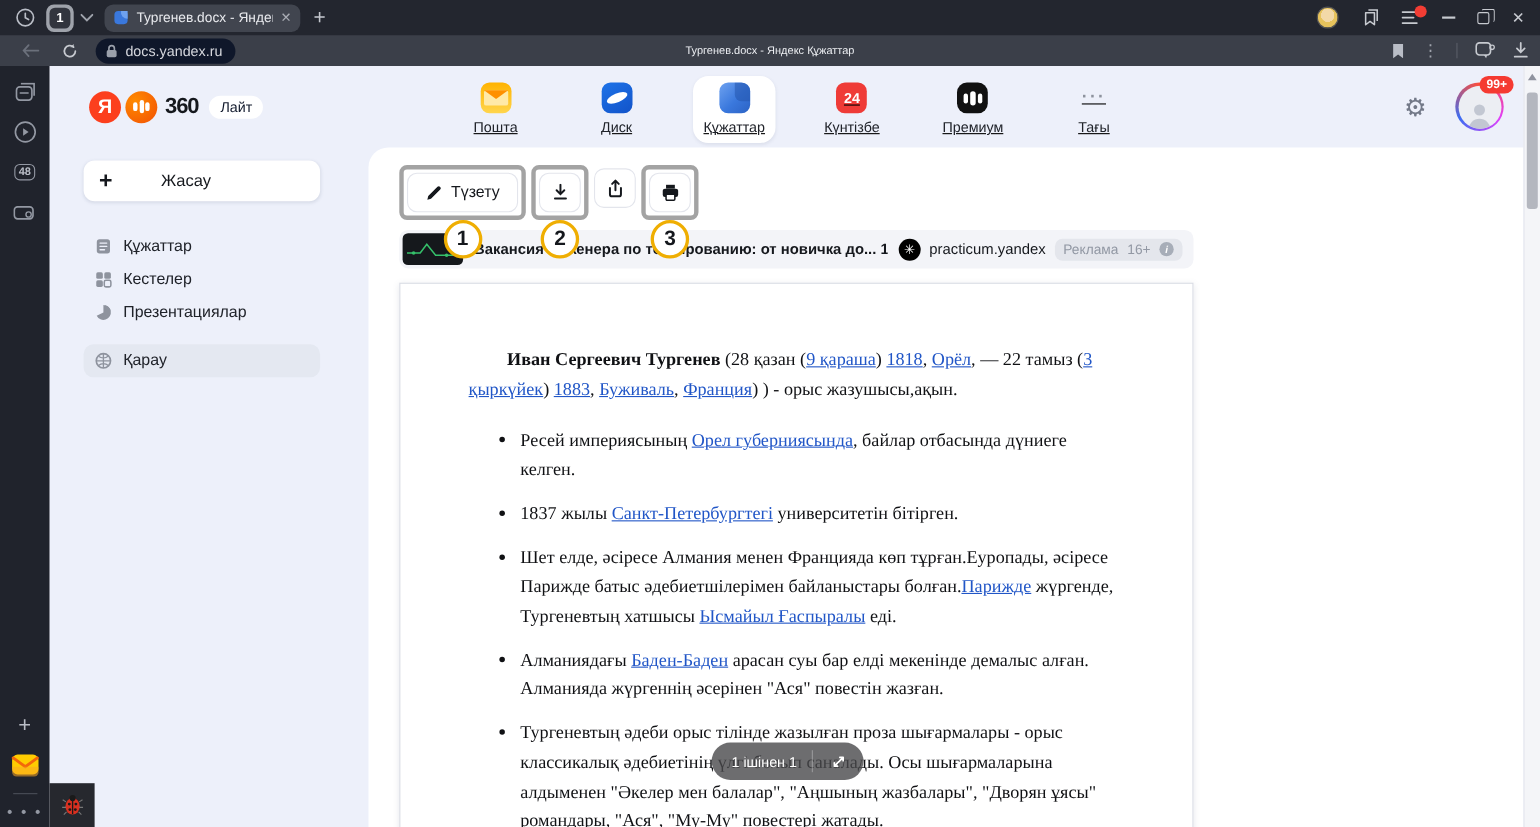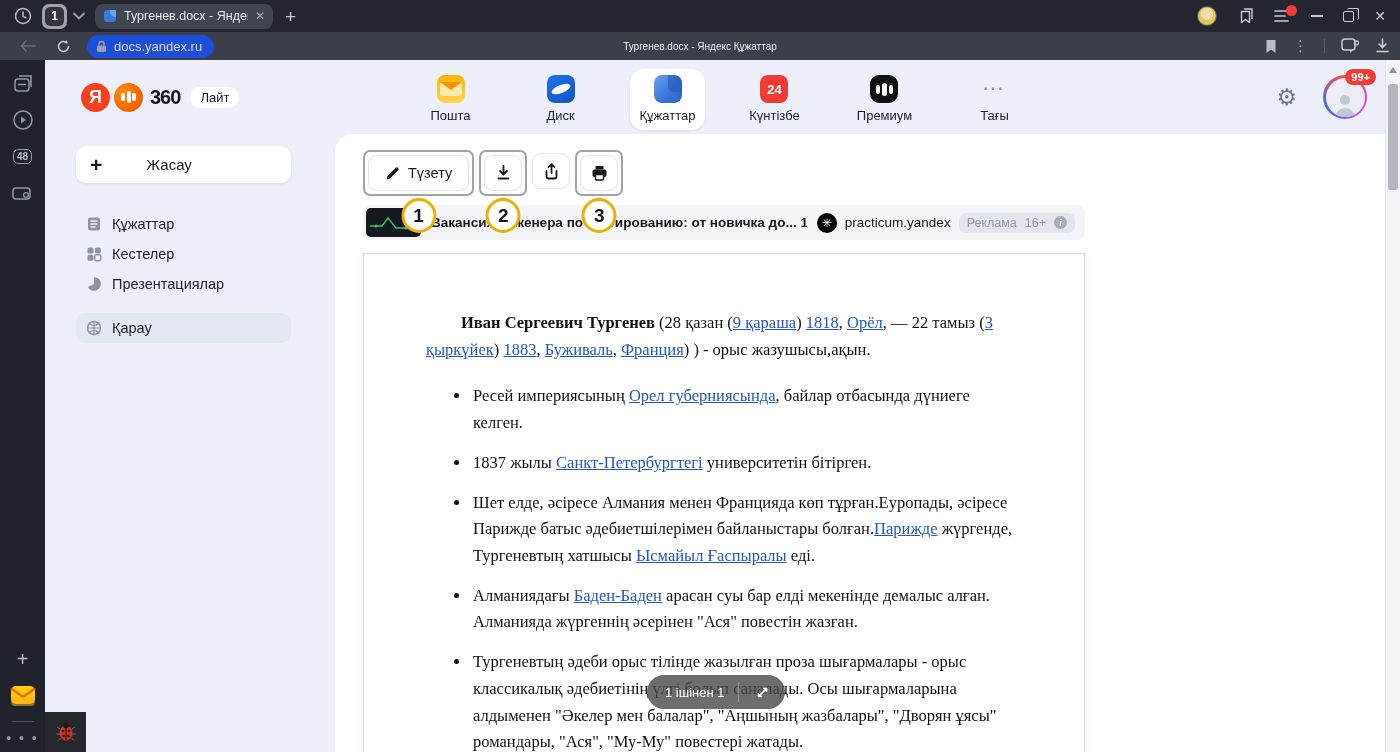--- a/index.html
+++ b/index.html
@@ -27,21 +27,21 @@
   .reddot { position:absolute; top:-4px; right:-6px; width:11px; height:11px; border-radius:50%; background:#f23d34; }
   .winbtn { color:#c7cad0; font-size:14px; }
   .restore-ico { width:11px; height:11px; border:1.4px solid #c7cad0; border-radius:2px; position:relative; }
   .restore-ico:before { content:""; position:absolute; top:-4px; left:3px; width:11px; height:11px;
     border:1.4px solid #c7cad0; border-radius:2px; border-bottom:none; border-left:none; }
   .minline { width:12px; height:2px; background:#c7cad0; }
 
   .addressbar { position:absolute; top:32px; left:0; right:0; height:28px; background:#3b3f49;
     display:flex; align-items:center; padding:0 10px; }
   .nav-ico { margin:0 10px; }
-  .urlpill { height:23px; background:#1d4ed8; border-radius:12px; display:flex; align-items:center;
+  .urlpill { height:23px; background:#0f172a; border-radius:12px; display:flex; align-items:center;
     gap:7px; padding:0 12px 0 9px; margin-left:6px; }
   .urltext { color:#d6d8de; font-size:13px; }
   .abar-title { position:absolute; left:0; right:0; text-align:center; color:#eceef2; font-size:10px; pointer-events:none; }
   .abar-right { margin-left:auto; display:flex; align-items:center; gap:16px; z-index:2; }
   .vdiv { width:1px; height:14px; background:#5a5e68; }
 
   .left-toolbar { position:absolute; top:60px; left:0; width:45px; bottom:0; background:#20232c;
     display:flex; flex-direction:column; align-items:center; padding-top:6px; }
   .lt-ico { height:36px; display:flex; align-items:center; justify-content:center; width:100%; }
   .lt-spacer { flex:1; }
@@ -58,21 +58,21 @@
   .ya-circle { width:29px; height:29px; border-radius:50%; background:#fc3f1d; color:#fff; font-weight:bold;
     font-size:18px; display:flex; align-items:center; justify-content:center; }
   .y360-circle { width:29px; height:29px; border-radius:50%; background:radial-gradient(circle at 30% 30%, #ff8a00, #f25104);
     display:flex; align-items:center; justify-content:center; gap:1.5px; }
   .y360-circle i { display:block; width:4px; height:12px; background:#fff; border-radius:3px; }
   .y360-circle i:first-child, .y360-circle i:last-child { height:8px; }
   .brand-360 { font-size:20px; font-weight:bold; color:#15181d; letter-spacing:-1px; margin-left:3px; }
   .lite-pill { background:#fff; border-radius:12px; padding:3px 10px; font-size:13px; color:#0f172a; margin-left:6px; }
 
   .appnav { margin:0 auto; display:flex; align-items:flex-start; gap:48px; padding-top:4px; }
-  .nav-item { display:flex; flex-direction:column; align-items:center; gap:5px; width:62px; }
+  .nav-item { display:flex; flex-direction:column; align-items:center; gap:5px; width:62px;text-decoration:underline; }
   .nav-item .label { font-size:13px; color:#20232a; white-space:nowrap; }
   .nav-active-pill { background:#fff; border-radius:14px; padding:6px 10px 7px; margin:-6px -10px -7px;
     box-shadow:0 1px 3px rgba(80,90,120,.10); display:flex; flex-direction:column; align-items:center; gap:5px; }
   .appico { width:28px; height:28px; border-radius:8px; position:relative; overflow:hidden; }
   .ico-mail { background:linear-gradient(180deg,#ffb300 0%, #ffd54d 100%); }
   .ico-mail:before { content:""; position:absolute; left:3px; top:7px; width:22px; height:14px; background:#ffe9a8; border-radius:2px; }
   .ico-mail:after { content:""; position:absolute; left:3px; top:7px; border-left:11px solid transparent;
     border-right:11px solid transparent; border-top:8px solid #ff8f00; }
   .ico-disk { background:linear-gradient(145deg,#1e73e8,#1253c9); }
   .ico-disk:before { content:""; position:absolute; left:4px; top:10px; width:20px; height:8px; background:#fff;
@@ -108,21 +108,21 @@
   .side-item { display:flex; align-items:center; gap:10px; height:30px; padding:0 10px; border-radius:9px;
     color:#20232a; font-size:14.5px; width:215px; }
   .side-item.active { background:#e4e8f1; margin-top:14px; }
   .sicon { width:16px; height:16px; flex:none; }
 
   .main { flex:1; background:#fff; border-top-left-radius:18px; position:relative; overflow:hidden;
     padding:16px 0 0 28px; }
   .doc-header { width:722px; display:flex; justify-content:space-between; align-items:flex-start; position:relative; z-index:4; }
   .doc-title { font-size:27px; font-weight:bold; color:#15181d; padding-top:4px; letter-spacing:-.3px; }
   .btn-row { display:flex; align-items:flex-start; gap:5px; }
-  .ann { border:2px solid #a3a3a3; border-radius:7px; padding:3px; position:relative; }
+  .ann { border:4px solid #a3a3a3; border-radius:7px; padding:3px; position:relative; }
   .circ { position:absolute; left:50%; transform:translateX(-50%); top:46px; width:35px; height:35px;
     background:#fff; border:3.5px solid #efae02; border-radius:50%; display:flex; align-items:center;
     justify-content:center; font-size:19px; font-weight:bold; color:#15181d; z-index:6; }
   .btn { height:36px; background:#fff; border:1px solid #e3e5ec; border-radius:9px; display:flex;
     align-items:center; justify-content:center; gap:8px; font-size:14.5px; color:#15181d; }
   .btn-edit { padding:0 16px; }
   .btn-sq { width:38px; }
   .btn-share { margin-top:3px; }
 
   .ad { width:722px; height:35px; margin-top:9px; background:#f3f4f8; border-radius:8px; display:flex;

